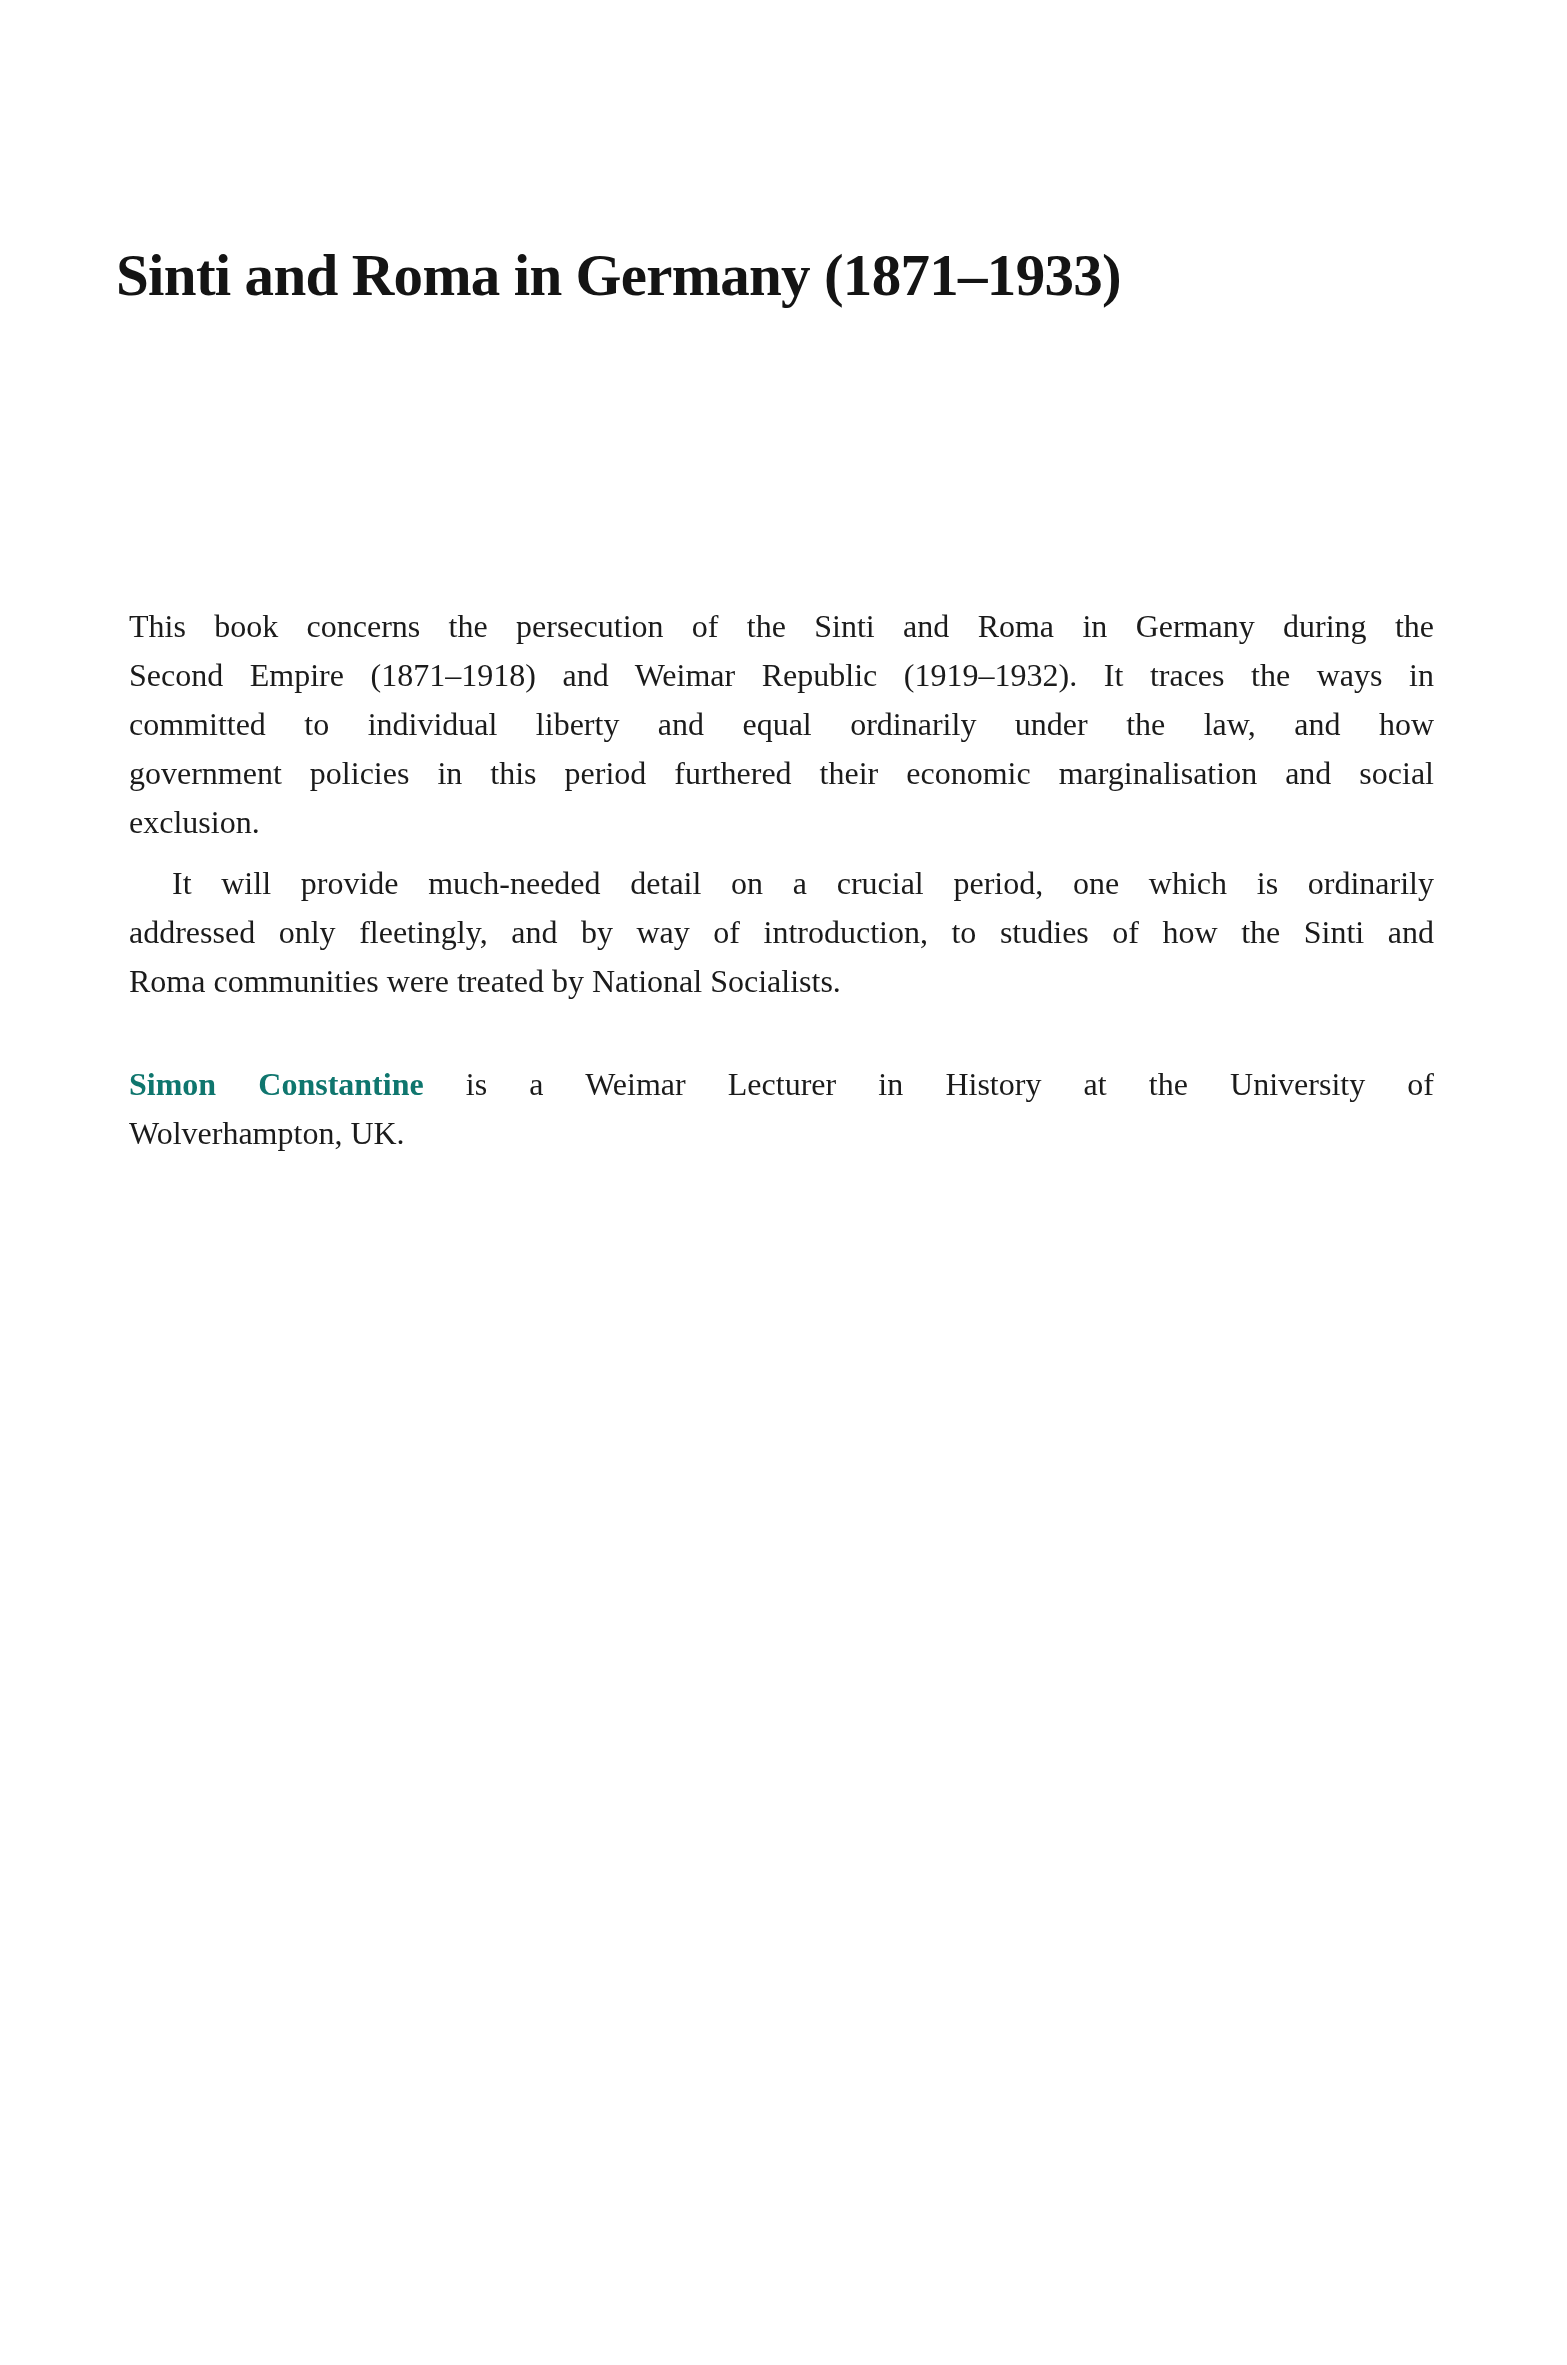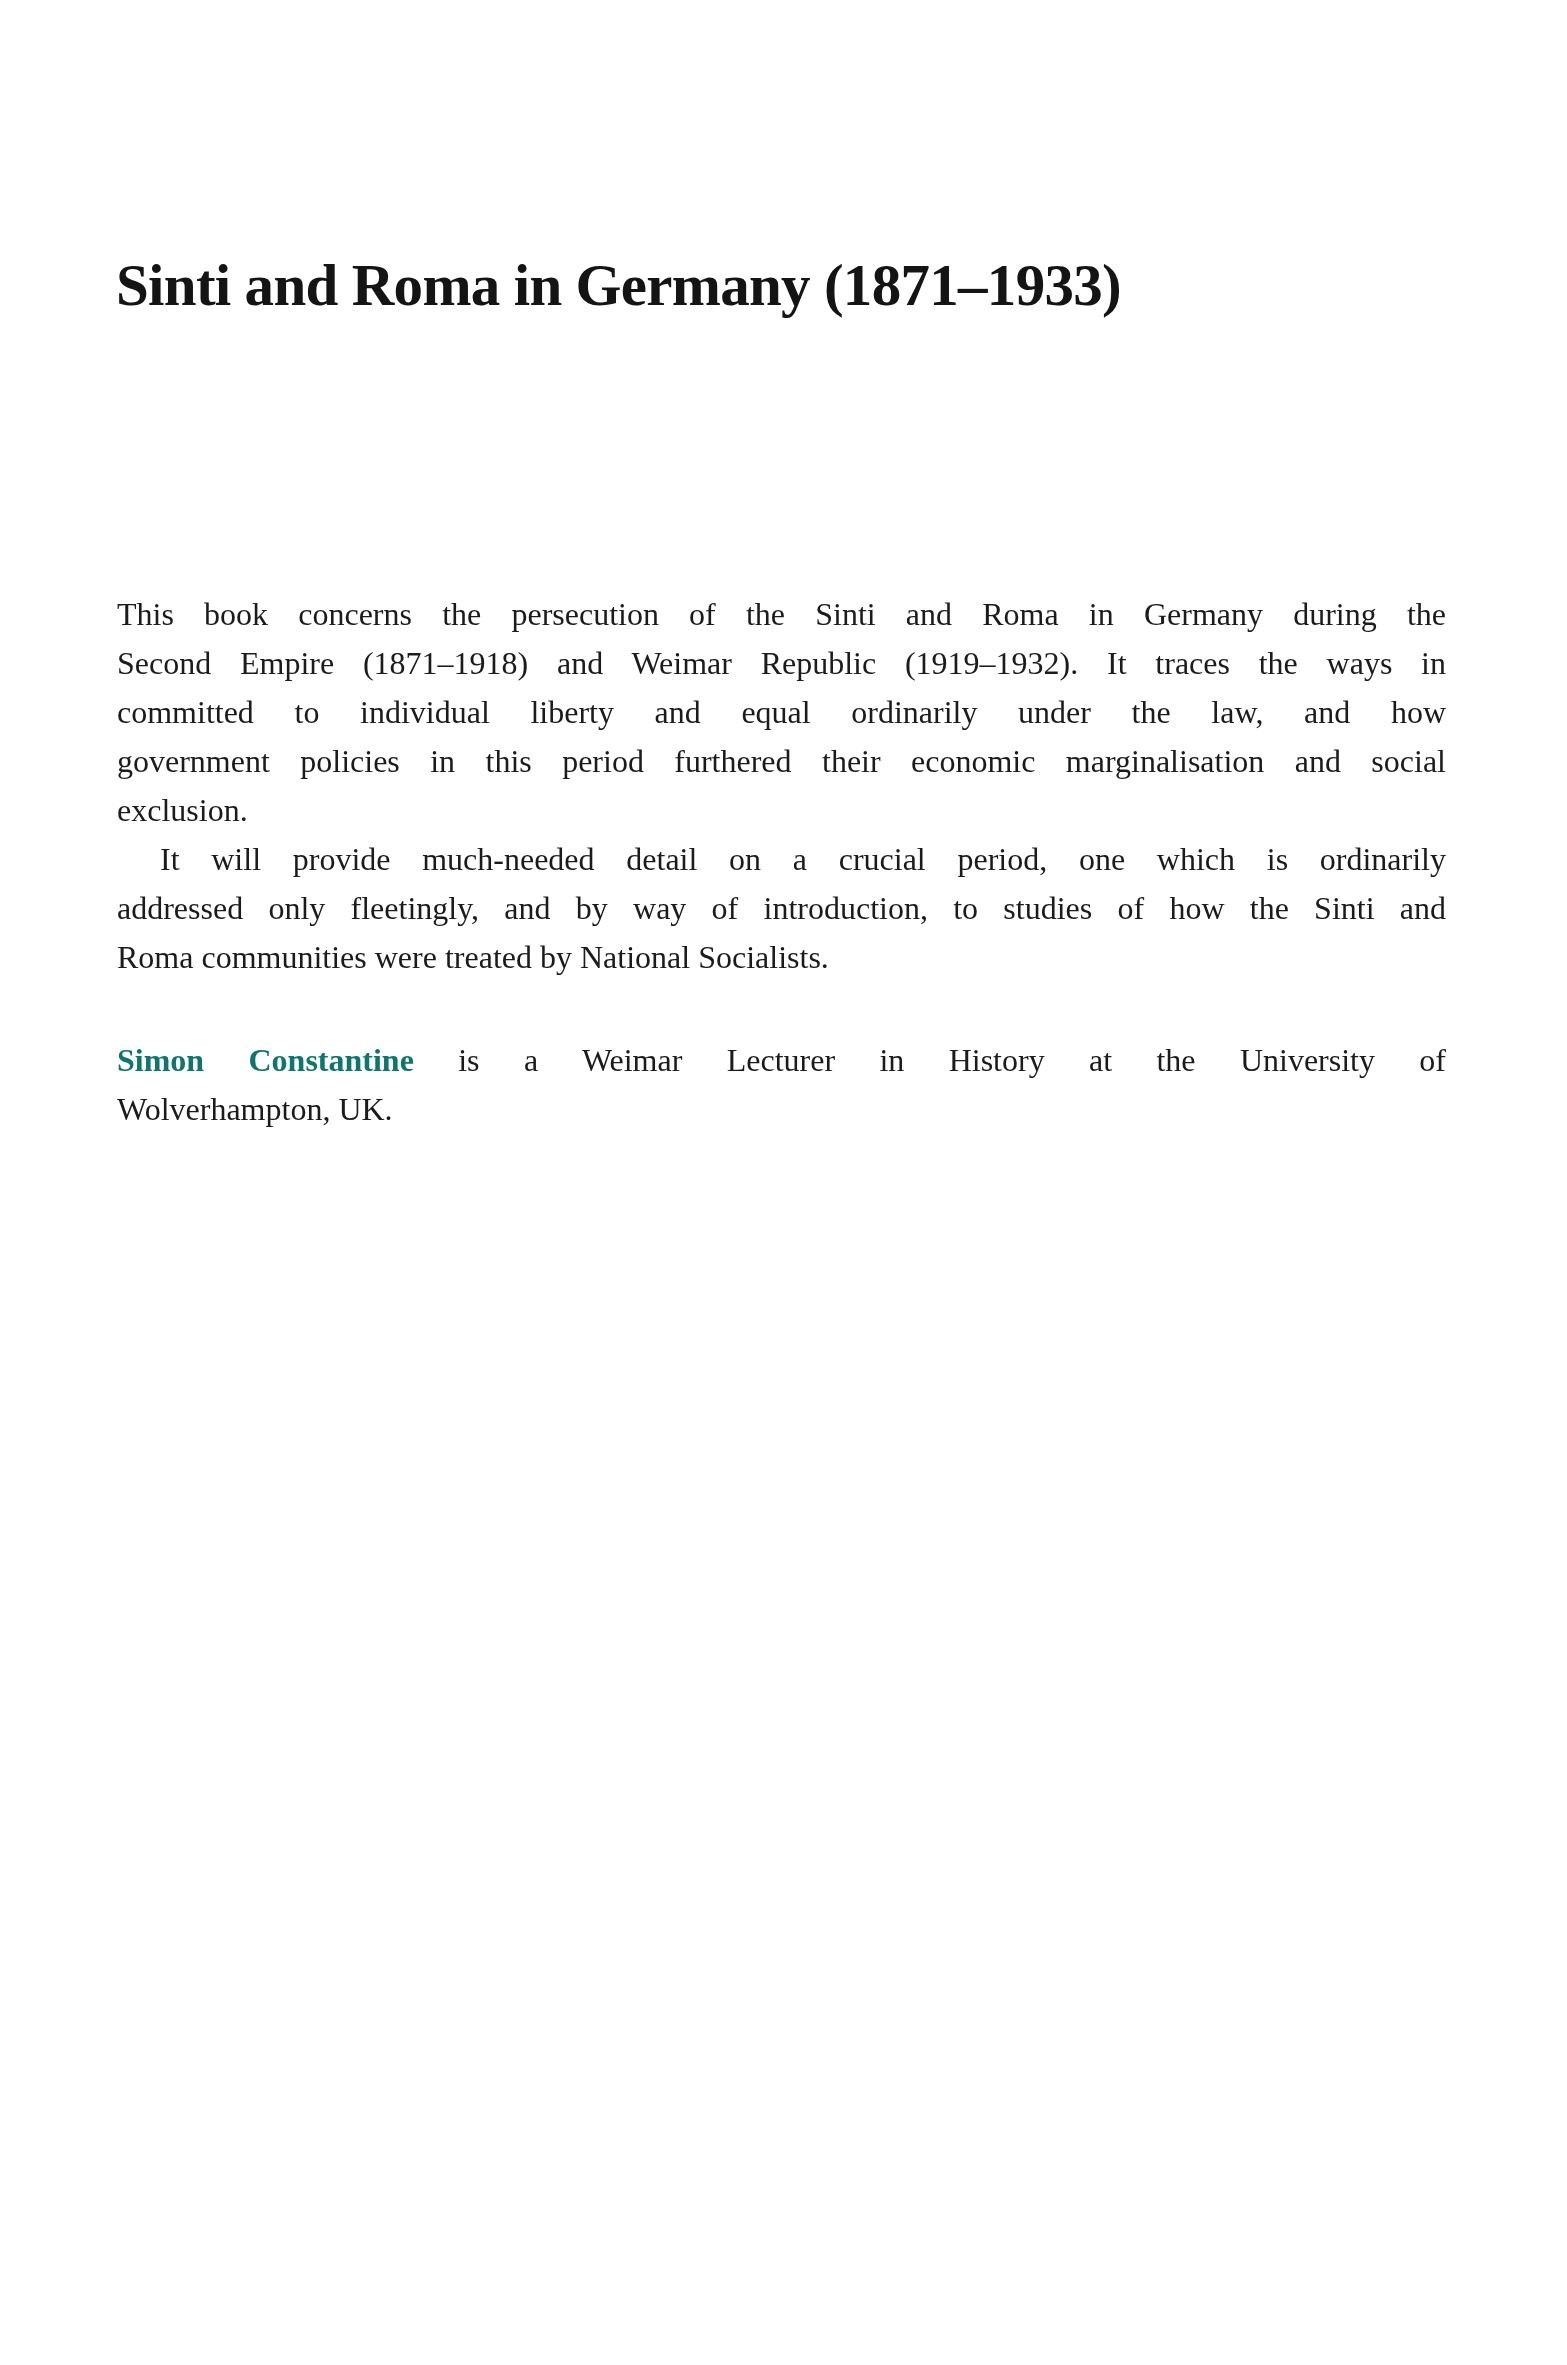--- a/index.html
+++ b/index.html
@@ -8,38 +8,38 @@
     width: 1568px;
     height: 2366px;
     background: #ffffff;
     font-family: "Liberation Serif", serif;
     color: #1b1b1b;
     overflow: hidden;
   }
   .title {
     position: absolute;
     left: 116px;
-    top: 255px;
+    top: 245px;
     margin: 0;
     font-size: 59px;
     line-height: 1.05;
     font-weight: bold;
     color: #141414;
     letter-spacing: -0.7px;
     white-space: nowrap;
   }
   .body-block {
     position: absolute;
     left: 117px;
     top: 590px;
     width: 1329px;
     font-size: 32px;
     line-height: 49px;
   }
-  .para { margin: 0; }
+  .para { margin: 12px; }
   .line { text-align: justify; }
   .line.jl { text-align-last: justify; }
   .para.indent .line:first-child { text-indent: 43px; }
   .author-bio { margin-top: 54px; }
   .author-bio strong { font-weight: bold; color: #0f766e; }
 </style>
 </head>
 <body>
 
 <div class="page">

